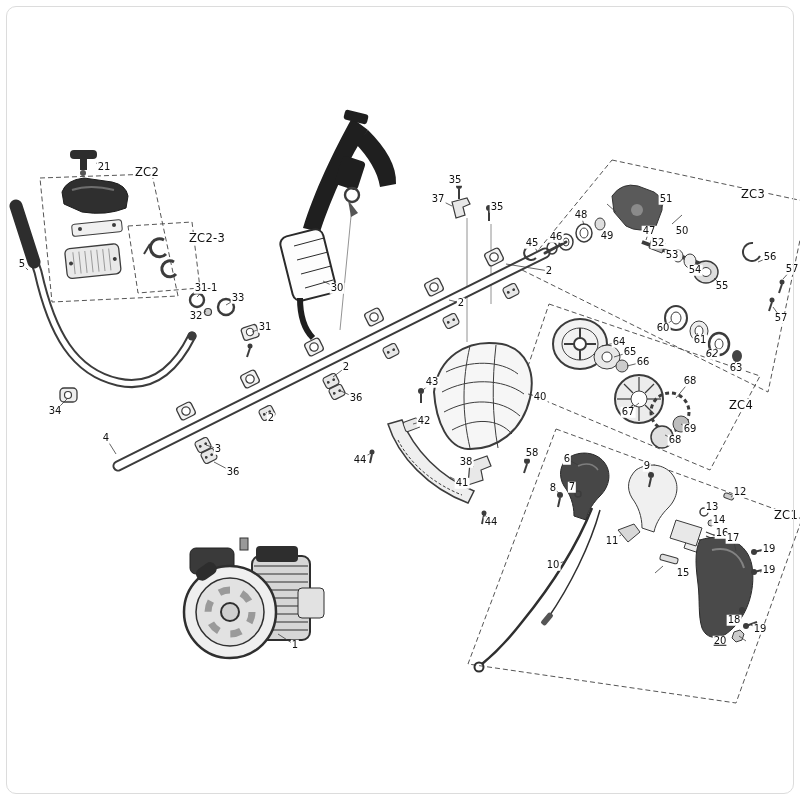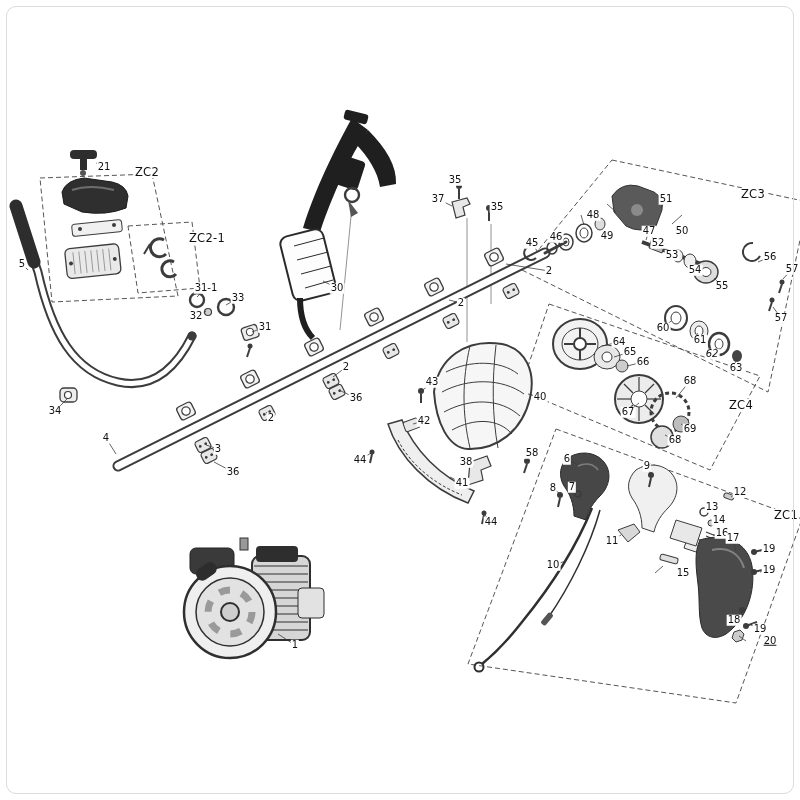--- a/index.html
+++ b/index.html
@@ -329,21 +329,21 @@
       <line x1="769" y1="570" x2="760" y2="572" stroke="#3c3c3c" stroke-width="0.8"></line>
       <line x1="760" y1="629" x2="751" y2="625" stroke="#3c3c3c" stroke-width="0.8"></line>
       <line x1="734" y1="620" x2="741" y2="612" stroke="#3c3c3c" stroke-width="0.8"></line>
       <line x1="746" y1="641" x2="739" y2="636" stroke="#3c3c3c" stroke-width="0.8"></line>
       <line x1="295" y1="645" x2="278" y2="634" stroke="#3c3c3c" stroke-width="0.8"></line>
     </svg>
 
   <div id="callout-layer">
       <div class="callout" style="left: 104px; top: 167px;">21</div>
       <div class="callout section" style="left: 147px; top: 172px;">ZC2</div>
-      <div class="callout section" style="left: 207px; top: 238px;">ZC2-1</div>
+      <div class="callout section" style="left: 207px; top: 238px;">ZC2-3</div>
       <div class="callout" style="left: 22px; top: 264px;">5</div>
       <div class="callout" style="left: 206px; top: 288px;">31-1</div>
       <div class="callout" style="left: 238px; top: 298px;">33</div>
       <div class="callout" style="left: 196px; top: 316px;">32</div>
       <div class="callout" style="left: 265px; top: 327px;">31</div>
       <div class="callout" style="left: 55px; top: 411px;">34</div>
       <div class="callout" style="left: 106px; top: 438px;">4</div>
       <div class="callout" style="left: 218px; top: 449px;">3</div>
       <div class="callout" style="left: 233px; top: 472px;">36</div>
       <div class="callout" style="left: 356px; top: 398px;">36</div>
@@ -352,21 +352,21 @@
       <div class="callout" style="left: 461px; top: 303px;">2</div>
       <div class="callout" style="left: 549px; top: 271px;">2</div>
       <div class="callout" style="left: 337px; top: 288px;">30</div>
       <div class="callout" style="left: 455px; top: 180px;">35</div>
       <div class="callout" style="left: 438px; top: 199px;">37</div>
       <div class="callout" style="left: 497px; top: 207px;">35</div>
       <div class="callout section" style="left: 753px; top: 194px;">ZC3</div>
       <div class="callout" style="left: 532px; top: 243px;">45</div>
       <div class="callout" style="left: 556px; top: 237px;">46</div>
       <div class="callout" style="left: 649px; top: 231px;">47</div>
-      <div class="callout" style="left: 581px; top: 215px; margin-left: 12px;">48</div>
+      <div class="callout" style="left: 581px; top: 215px;">48</div>
       <div class="callout" style="left: 607px; top: 204px; margin-top: 32px;">49</div>
       <div class="callout" style="left: 682px; top: 215px; margin-top: 16px;">50</div>
       <div class="callout" style="left: 666px; top: 199px;">51</div>
       <div class="callout" style="left: 658px; top: 243px;">52</div>
       <div class="callout" style="left: 672px; top: 255px;">53</div>
       <div class="callout" style="left: 695px; top: 270px;">54</div>
       <div class="callout" style="left: 722px; top: 286px;">55</div>
       <div class="callout" style="left: 770px; top: 257px;">56</div>
       <div class="callout" style="left: 792px; top: 269px;">57</div>
       <div class="callout" style="left: 781px; top: 318px;">57</div>
@@ -400,18 +400,18 @@
       <div class="callout" style="left: 719px; top: 520px;">14</div>
       <div class="callout" style="left: 722px; top: 533px;">16</div>
       <div class="callout" style="left: 733px; top: 538px;">17</div>
       <div class="callout" style="left: 655px; top: 573px; margin-left: 28px;">15</div>
       <div class="callout" style="left: 612px; top: 541px;">11</div>
       <div class="callout" style="left: 553px; top: 565px;">10</div>
       <div class="callout" style="left: 769px; top: 549px;">19</div>
       <div class="callout" style="left: 769px; top: 570px;">19</div>
       <div class="callout" style="left: 760px; top: 629px;">19</div>
       <div class="callout" style="left: 734px; top: 620px;">18</div>
-      <div class="callout" style="left: 770px; top: 641px; text-decoration: underline;">20</div>
+      <div class="callout" style="left: 720px; top: 641px; text-decoration: underline;">20</div>
       <div class="callout" style="left: 295px; top: 645px;">1</div>
     </div>
 
   <div class="frame"></div>
 </div>
 
 </body></html>

